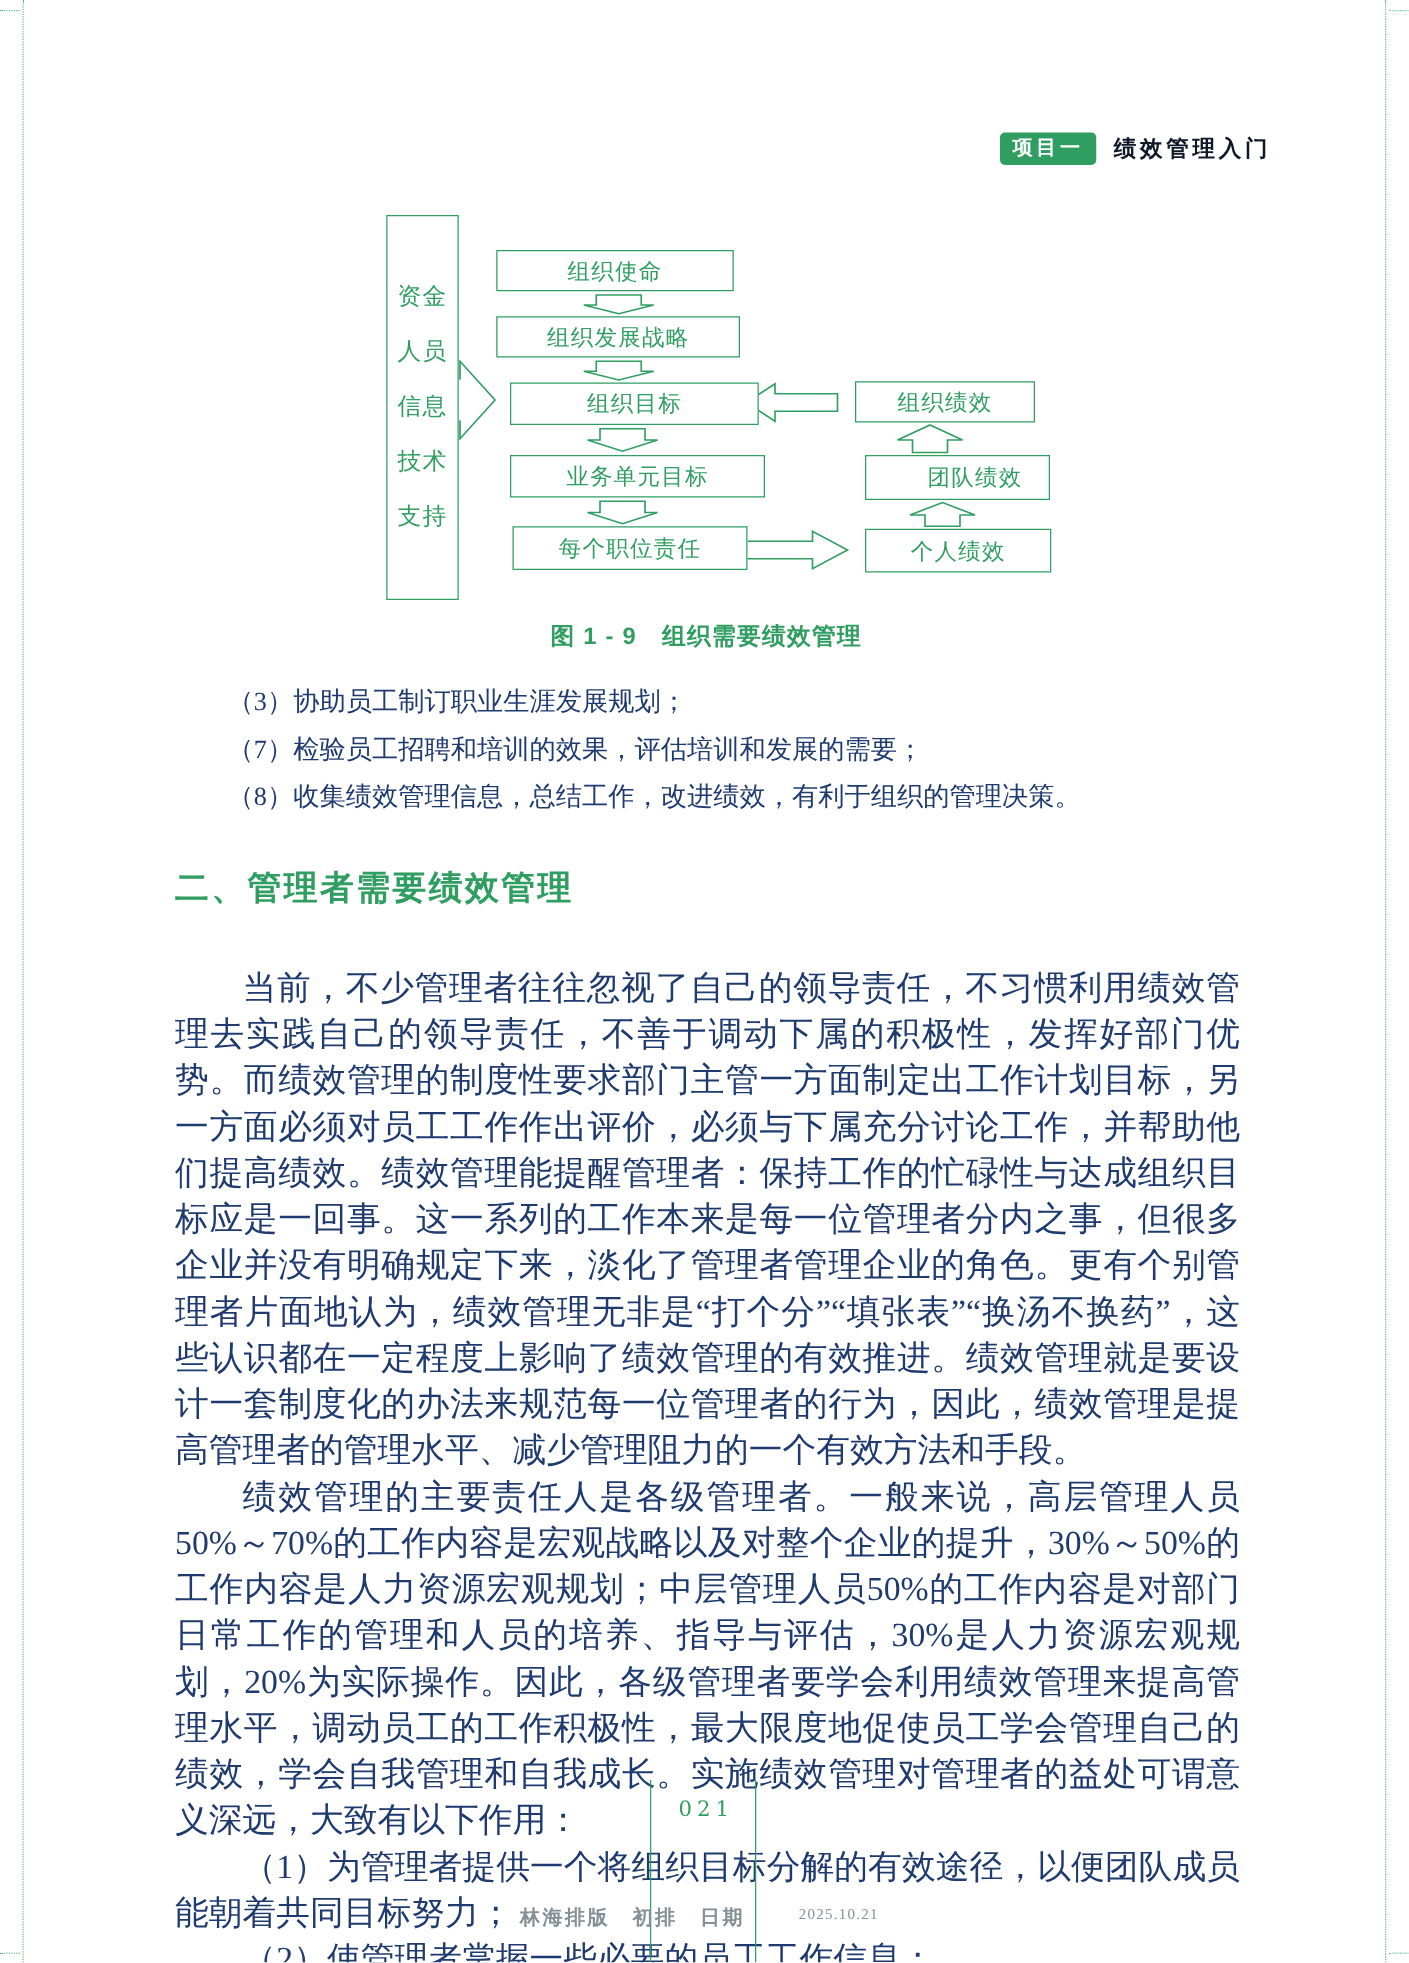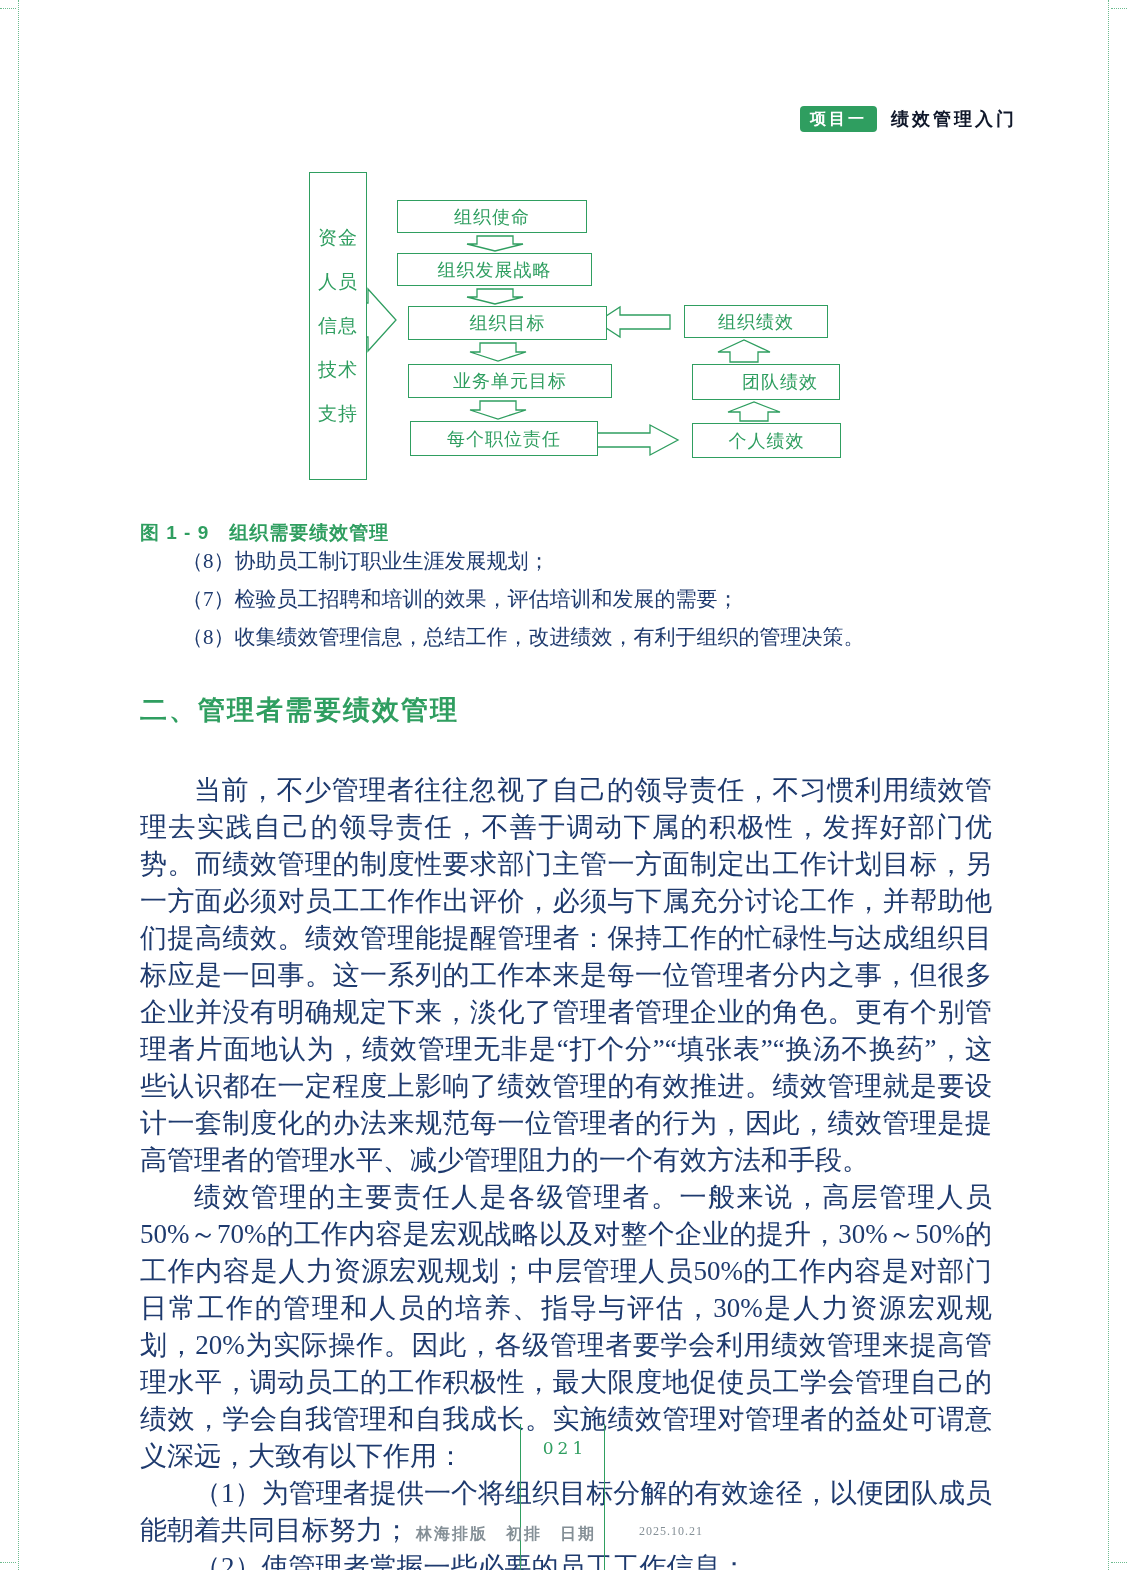--- a/index.html
+++ b/index.html
@@ -41,23 +41,23 @@
   .mb2 { left:396px; top:306px; width:199px; height:34px; }
   .mb3 { left:396px; top:364px; width:204px; height:34px; }
   .mb4 { left:398px; top:421px; width:188px; height:35px; }
   .rb0 { left:672px; top:305px; width:144px; height:33px; }
   .rb1 { left:680px; top:364px; width:148px; height:36px;padding-left:28px; }
   .rb2 { left:680px; top:423px; width:149px; height:35px; }
   .arrows { position:absolute; left:0; top:0; width:1127px; height:520px; pointer-events:none; }
   .arrows polygon { fill:#ffffff; stroke:#2f9e60; stroke-width:1.3; }
 
   .caption {
-    position:absolute; top:496px; left:140px; width:850px; 
+    position:absolute; top:496px; left:140px; width:850px; text-align:center;
     color:#2f9e60; font-family:"Liberation Sans","DejaVu Sans",sans-serif;
-    font-weight:bold; font-size:19px; letter-spacing:1px;margin-top:24px;
+    font-weight:bold; font-size:19px; letter-spacing:1px;
   }
 
   
   .intro-list { position:absolute; left:140px; top:542px; width:852px;
     color:#1e3a6e; font-size:21px; line-height:38px; }
   .intro-list p { text-indent:2em; }
 
   .section-heading {
     position:absolute; left:140px; top:692px;
     color:#2f9e60; font-family:"Liberation Sans","DejaVu Sans",sans-serif;
@@ -128,21 +128,21 @@
     <div class="fbox mb4">每个职位责任</div>
 
     <div class="fbox rb0">组织绩效</div>
     <div class="fbox rb1">团队绩效</div>
     <div class="fbox rb2">个人绩效</div>
   </div>
 
   <div class="caption">图 1 - 9　组织需要绩效管理</div>
 
   <div class="intro-list">
-    <p>（8）协助员工制订职业生涯发展规划；</p>
+    <p>（3）协助员工制订职业生涯发展规划；</p>
     <p>（7）检验员工招聘和培训的效果，评估培训和发展的需要；</p>
     <p>（8）收集绩效管理信息，总结工作，改进绩效，有利于组织的管理决策。</p>
   </div>
 
   <h2 class="section-heading">二、管理者需要绩效管理</h2>
 
   <div class="body-text">
     <p>当前，不少管理者往往忽视了自己的领导责任，不习惯利用绩效管理去实践自己的领导责任，不善于调动下属的积极性，发挥好部门优势。而绩效管理的制度性要求部门主管一方面制定出工作计划目标，另一方面必须对员工工作作出评价，必须与下属充分讨论工作，并帮助他们提高绩效。绩效管理能提醒管理者：保持工作的忙碌性与达成组织目标应是一回事。这一系列的工作本来是每一位管理者分内之事，但很多企业并没有明确规定下来，淡化了管理者管理企业的角色。更有个别管理者片面地认为，绩效管理无非是“打个分”“填张表”“换汤不换药”，这些认识都在一定程度上影响了绩效管理的有效推进。绩效管理就是要设计一套制度化的办法来规范每一位管理者的行为，因此，绩效管理是提高管理者的管理水平、减少管理阻力的一个有效方法和手段。</p>
     <p>绩效管理的主要责任人是各级管理者。一般来说，高层管理人员50%～70%的工作内容是宏观战略以及对整个企业的提升，30%～50%的工作内容是人力资源宏观规划；中层管理人员50%的工作内容是对部门日常工作的管理和人员的培养、指导与评估，30%是人力资源宏观规划，20%为实际操作。因此，各级管理者要学会利用绩效管理来提高管理水平，调动员工的工作积极性，最大限度地促使员工学会管理自己的绩效，学会自我管理和自我成长。实施绩效管理对管理者的益处可谓意义深远，大致有以下作用：</p>
     <p>（1）为管理者提供一个将组织目标分解的有效途径，以便团队成员能朝着共同目标努力；</p>

